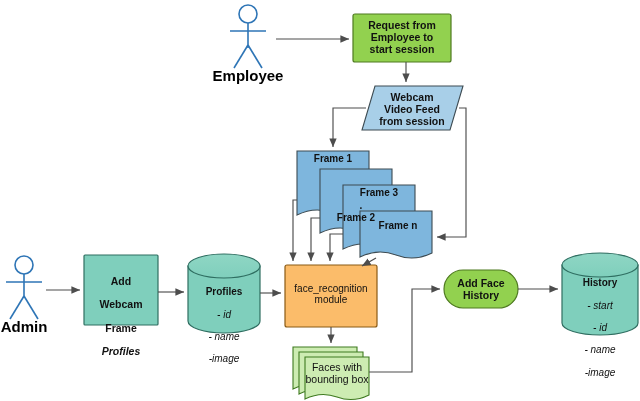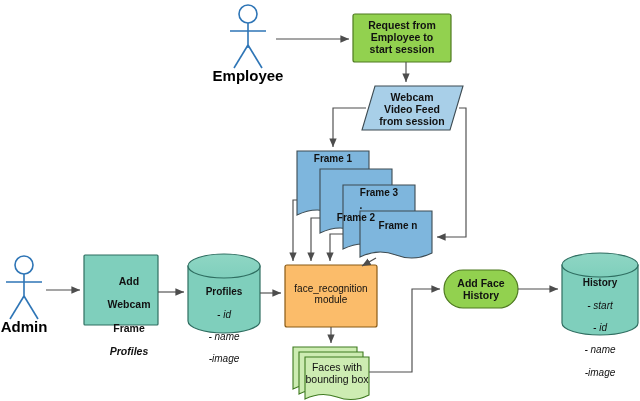--- a/index.html
+++ b/index.html
@@ -128,21 +128,21 @@
 
   <div class="lbl frame-text" style="left:297px;top:153px;width:72px;">Frame 1</div>
   <div class="lbl frame-text" style="left:320px;top:171px;width:72px;margin-top:41px;">Frame 2</div>
   <div class="lbl frame-text" style="left:343px;top:187px;width:72px;">Frame 3</div>
   <div class="lbl frame-text" style="left:362px;top:220px;width:72px;">Frame n</div>
   <div class="lbl frame-text" style="left:343px;top:200px;width:36px;font-weight:bold;">.</div>
 
   <div class="lbl mod-text" style="left:283px;top:283px;width:96px;">face_recognition
 module</div>
 
-  <div class="lbl node-text" style="left:84px;top:264px;width:74px;font-weight:bold;padding-left:8px;">
+  <div class="lbl node-text" style="left:84px;top:264px;width:74px;font-weight:bold;">
     <span>Add</span><br>
     <span>Webcam</span><br>
     <span>Frame</span><br>
     <span class="it">Profiles</span>
   </div>
 
   <div class="lbl cyl-text" style="left:188px;top:275px;width:72px;">
     <span style="font-weight:bold;">Profiles</span><br>
     <span class="it">- id</span><br>
     <span class="it">- name</span><br>

